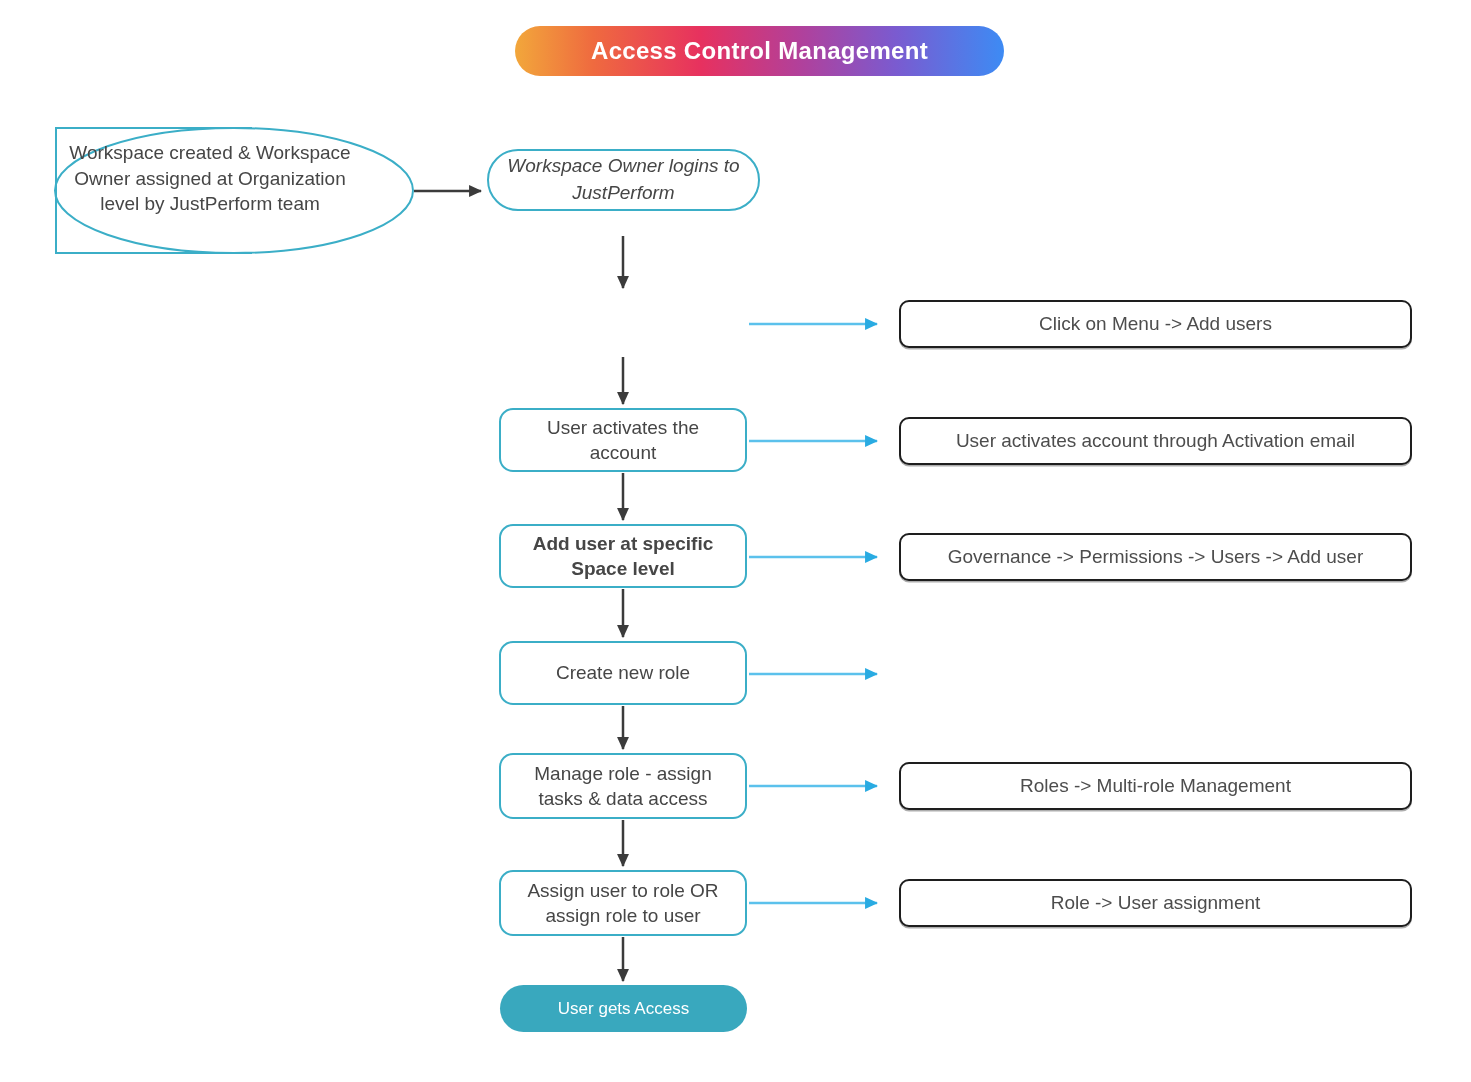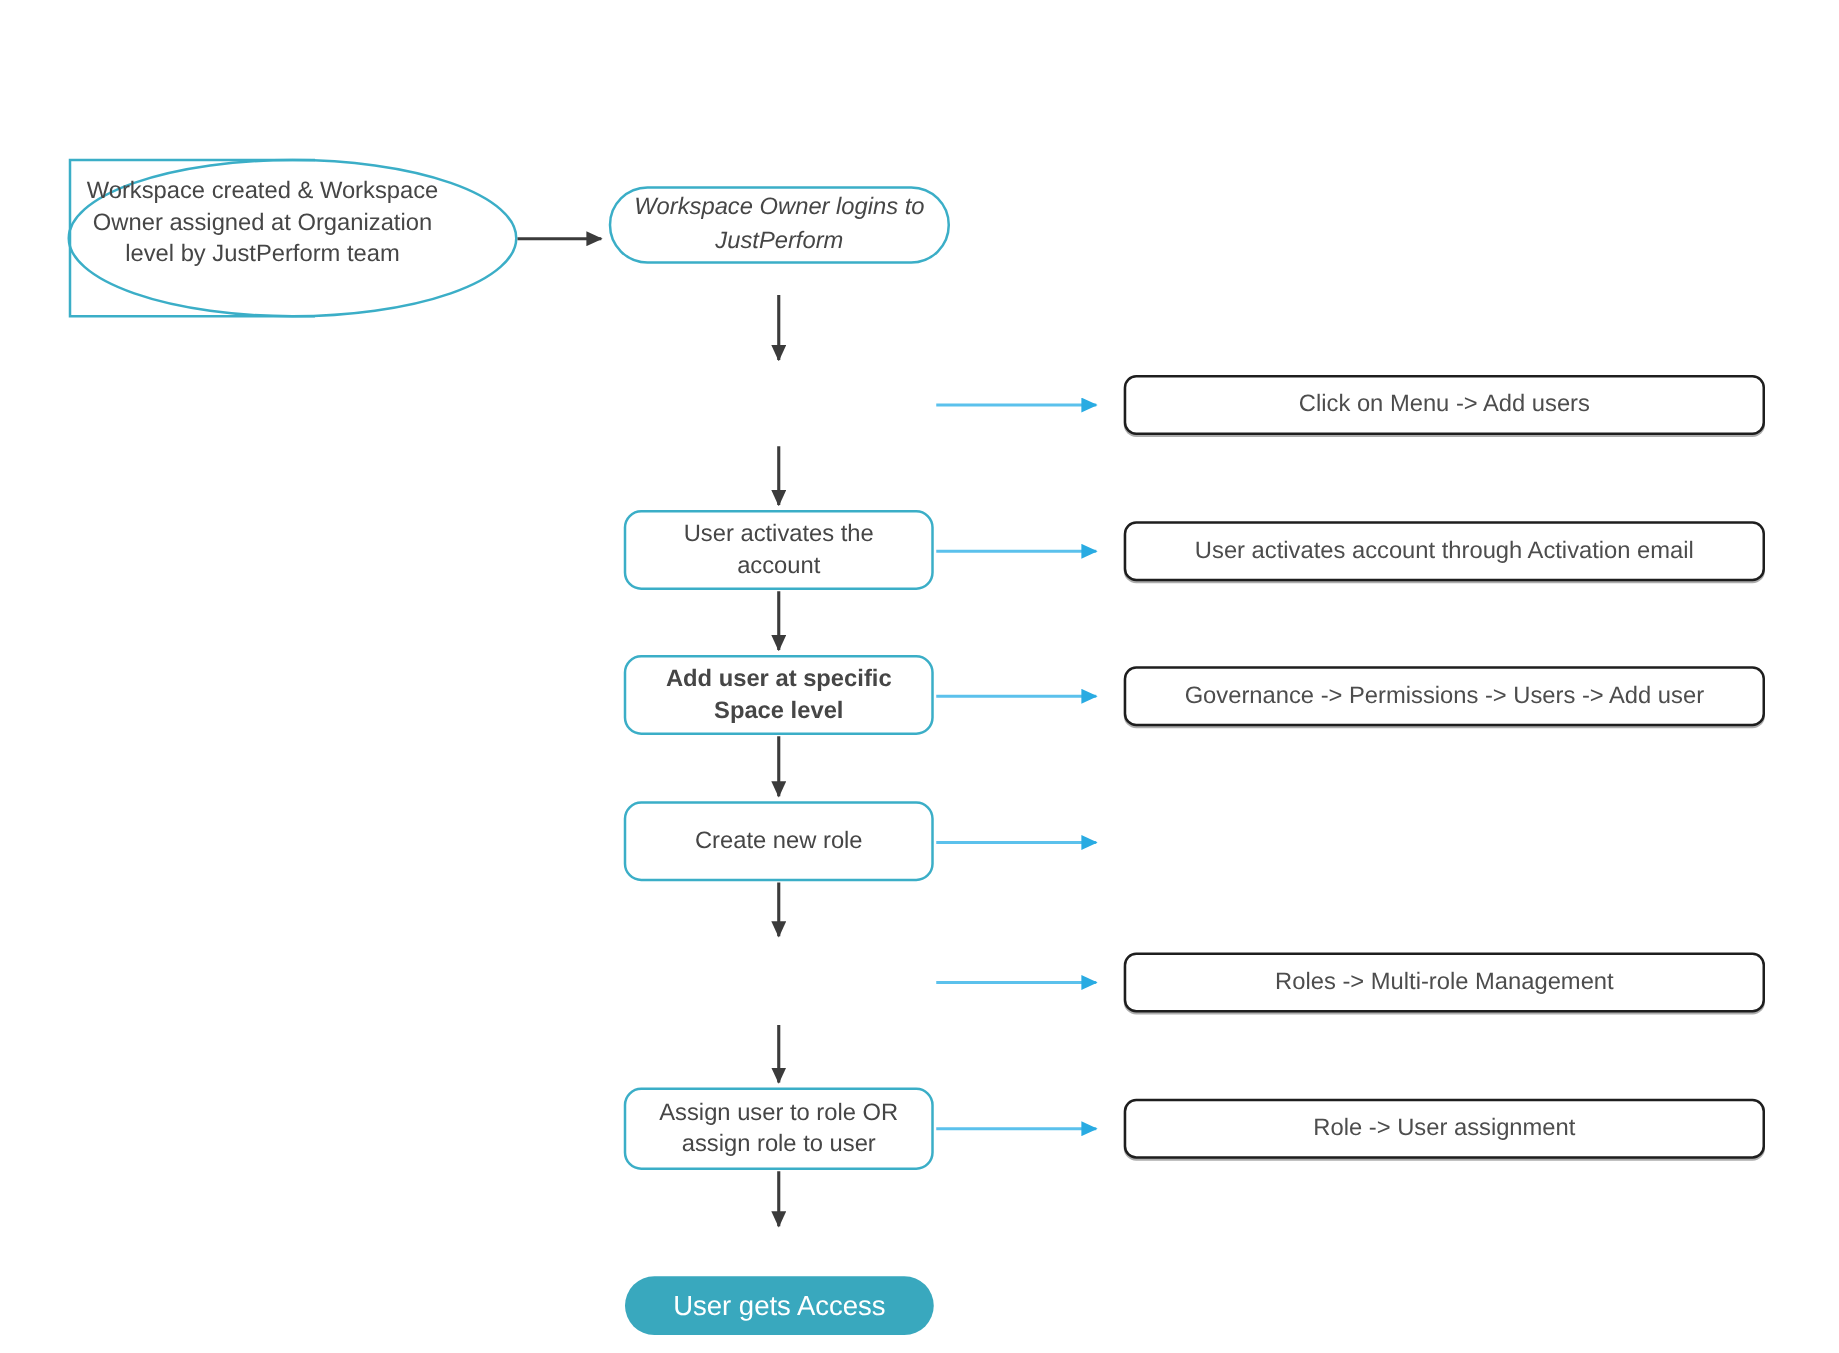--- a/index.html
+++ b/index.html
@@ -28,21 +28,21 @@
   .process{
     left:499px;width:248px;border:2px solid #3BAEC7;border-radius:14px;
     font-size:19px;line-height:1.32;color:#464646;padding:4px 14px;
   }
   .detail-box{
     left:884px;width:513px;height:48px;border:2.5px solid #1E1E1E;border-radius:10px;
     font-size:19px;color:#4d4d4d;box-shadow:0 1.5px 0.5px rgba(20,20,20,0.35);margin-left:15px;
   }
   .end-pill{
     left:500px;top:985px;width:247px;height:47px;border-radius:24px;
-    background:#39A8BE;border:none;color:#ffffff;font-size:22px;margin-top:36px;
+    background:#39A8BE;border:none;color:#ffffff;font-size:17px;
   }
 </style>
 </head>
 <body>
 
 <div class="canvas">
 
   <svg class="connector-layer" width="1471" height="1082" viewBox="0 0 1471 1082" xmlns="http://www.w3.org/2000/svg">
     <defs>
       <marker id="ah-dark" viewBox="0 0 12 11" refX="11" refY="5.5" markerWidth="13" markerHeight="12" orient="auto" markerUnits="userSpaceOnUse">
@@ -69,37 +69,43 @@
     <line x1="623" y1="937" x2="623" y2="981" stroke="#3B3B3B" stroke-width="2.5" marker-end="url(#ah-dark)"></line>
 
     <line x1="749" y1="324" x2="877" y2="324" stroke="#5BC1EC" stroke-width="2.5" marker-end="url(#ah-blue)"></line>
     <line x1="749" y1="441" x2="877" y2="441" stroke="#5BC1EC" stroke-width="2.5" marker-end="url(#ah-blue)"></line>
     <line x1="749" y1="557" x2="877" y2="557" stroke="#5BC1EC" stroke-width="2.5" marker-end="url(#ah-blue)"></line>
     <line x1="749" y1="674" x2="877" y2="674" stroke="#5BC1EC" stroke-width="2.5" marker-end="url(#ah-blue)"></line>
     <line x1="749" y1="786" x2="877" y2="786" stroke="#5BC1EC" stroke-width="2.5" marker-end="url(#ah-blue)"></line>
     <line x1="749" y1="903" x2="877" y2="903" stroke="#5BC1EC" stroke-width="2.5" marker-end="url(#ah-blue)"></line>
   </svg>
 
+  <div class="banner">
+    <span>Access Control Management</span>
+  </div>
 
   <div class="start-text">
     <span>Workspace created &amp; Workspace Owner assigned at Organization level by JustPerform team</span>
   </div>
 
   <div class="node stadium">
     <span>Workspace Owner logins to JustPerform</span>
   </div>
 
   <div class="node process" style="top:408px;height:64px;">
     <span>User activates the account</span>
   </div>
   <div class="node process" style="top:524px;height:64px;font-weight:bold;">
     <span>Add user at specific Space level</span>
   </div>
   <div class="node process" style="top:641px;height:64px;">
     <span>Create new role</span>
+  </div>
+  <div class="node process" style="top:753px;height:66px;">
+    <span>Manage role - assign tasks &amp; data access</span>
   </div>
   <div class="node process" style="top:870px;height:66px;">
     <span>Assign user to role OR assign role to user</span>
   </div>
 
   <div class="node detail-box" style="top:300px;">
     <span>Click on Menu -&gt; Add users</span>
   </div>
   <div class="node detail-box" style="top:417px;">
     <span>User activates account through Activation email</span>

